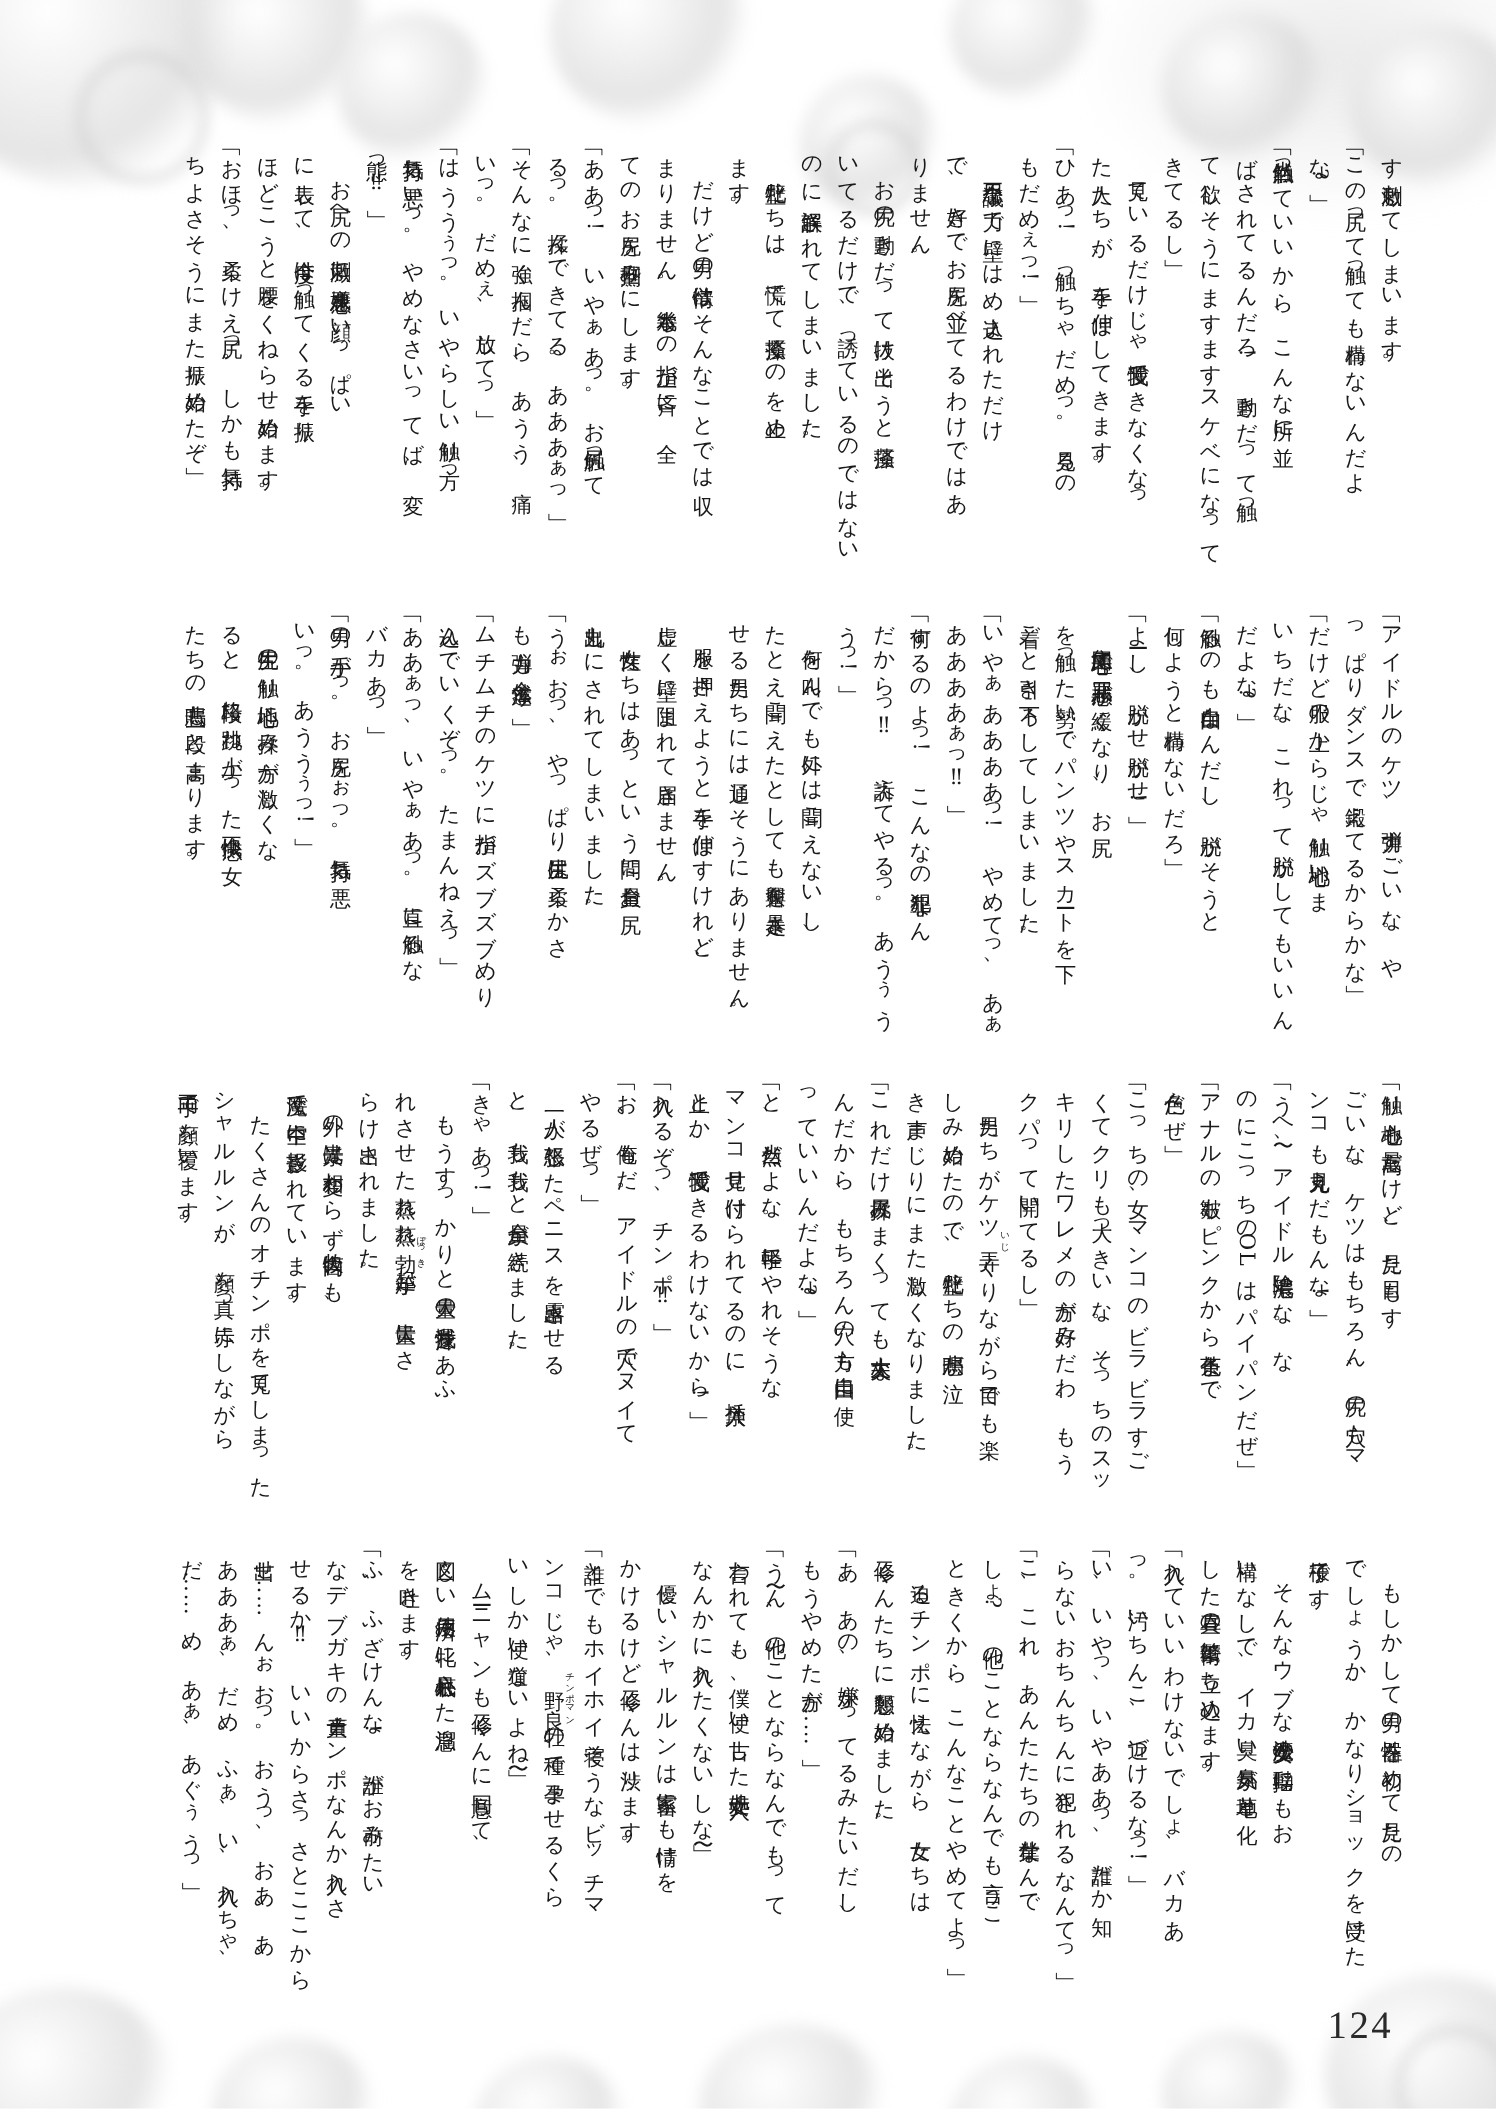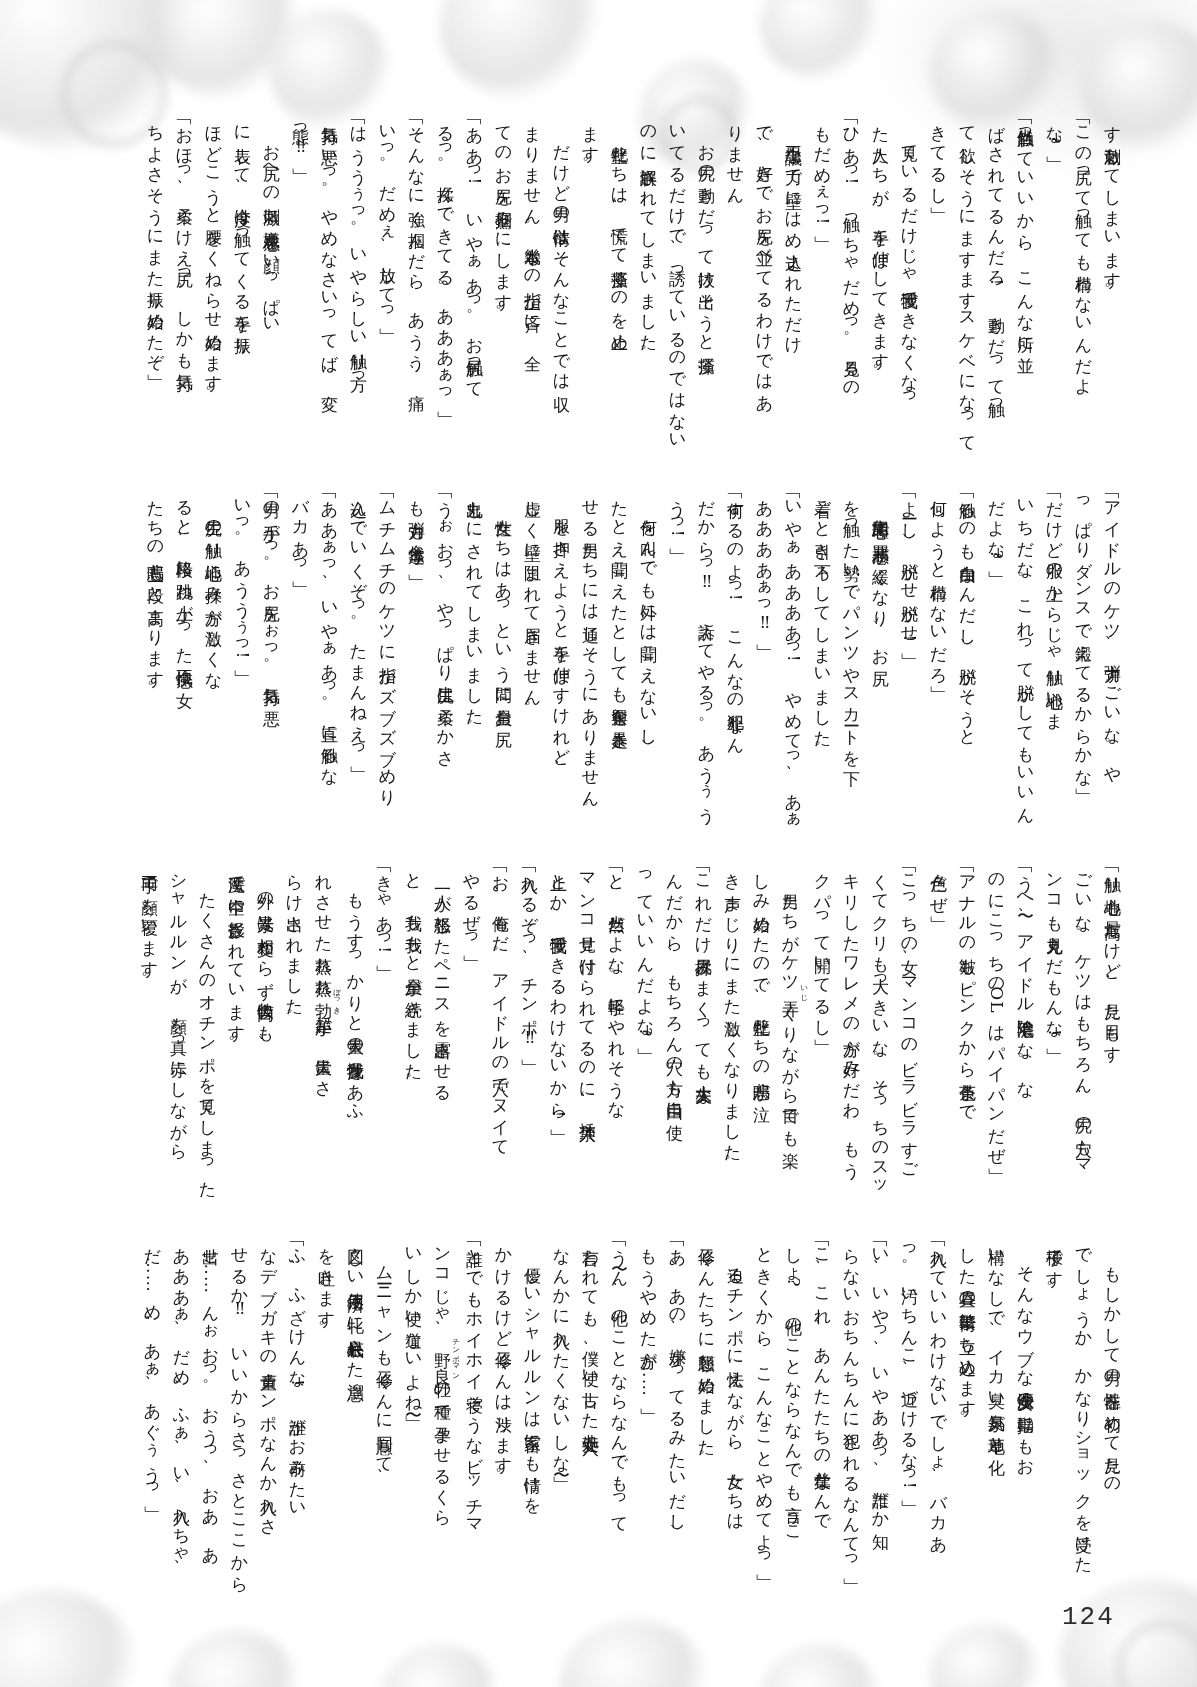--- a/index.html
+++ b/index.html
@@ -51,24 +51,24 @@
   .band-0{top:114px;}
   .band-1{top:488px;}
   .band-2{top:862px;}
   .band-3{top:1236px;}
   .col{margin:0;padding:0;white-space:nowrap;}
   ruby{ruby-position:over;}
   rt{font-size:7.5px;letter-spacing:0;}
   .page-number{
     position:absolute;
     left:1062px;top:1602px;
-    font-size:26px;
+    font-size:31px;
     letter-spacing:2px;
     color:#2a2a2a;
-    font-family:Liberation Mono, monospace;
+    font-family:Liberation Serif, serif;
   }
 </style>
 </head>
 <body>
 
 <div class="page">
 
   <div class="bubble soft b1"></div>
   <div class="bubble soft b2"></div>
   <div class="bubble soft b3"></div>

